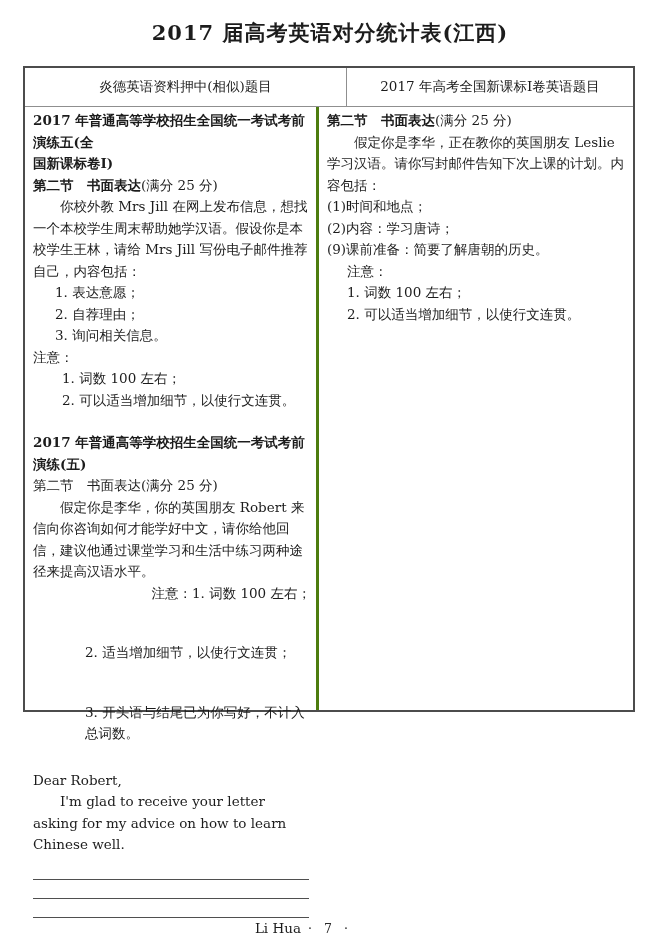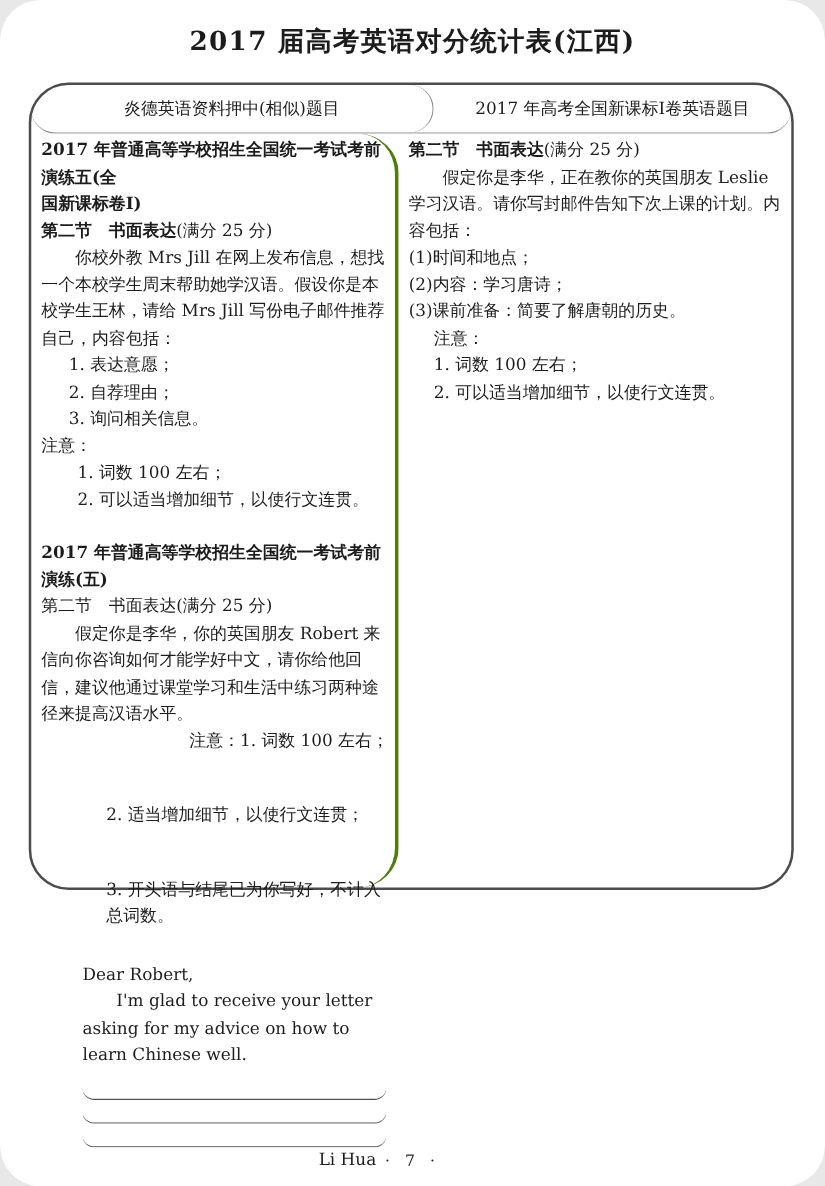--- a/index.html
+++ b/index.html
@@ -1,15 +1,15 @@
 <!DOCTYPE html>
 <html><head>
 <meta charset="utf-8">
 <style>
-  * { margin: 0; padding: 0; box-sizing: border-box; border-radius: 32px; }
+  * { margin: 0; padding: 0; box-sizing: border-box; }
   html, body { background: #e8e8e8; }
   .page {
     position: relative;
     width: 660px;
     height: 949px;
     background: #ffffff;
     font-family: "DejaVu Serif", "Liberation Serif", serif;
     color: #1c1c1c;
     overflow: hidden;
   }
@@ -58,21 +58,21 @@
   .td-right { flex: 1; }
   .bold-title { font-weight: bold; white-space: pre-line; }
   .b { font-weight: bold; }
   .sec-head .gap { display: inline-block; width: 1em; }
   .para { text-indent: 2em; }
   .item { padding-left: 22px; }
   .note-item { padding-left: 29px; }
   .block2 { margin-top: 21px; }
   .note1 { padding-left: 22px; text-align: right; }
   .note23 { padding-left: 52px; margin-top: 38px; }
-  .letter { margin-top: 25px; margin-left: 33px; }
+  .letter { margin-top: 25px; }
   .letter-body { text-indent: 2em; }
   .write-line {
     height: 19px;
     border-bottom: 1px solid #4f4f4f;
     margin-right: 2px;
   }
   .wl-first { margin-top: 5px; }
   .closing { margin-top: 3px; }
   .signature { text-align: right; padding-right: 10px; }
   .r-note { padding-left: 20px; }
@@ -132,21 +132,21 @@
           <div class="write-line"></div>
           <div class="signature">Li Hua</div>
         </div>
       </div>
 
       <div class="td td-right">
         <div class="sec-head"><span class="b">第二节</span><span class="gap"></span><span class="b">书面表达</span><span>(满分 25 分)</span></div>
         <div class="para">假定你是李华，正在教你的英国朋友 Leslie 学习汉语。请你写封邮件告知下次上课的计划。内容包括：</div>
         <div>(1)时间和地点；</div>
         <div>(2)内容：学习唐诗；</div>
-        <div>(3)课前准备：简要了解唐朝的历史。</div>
+        <div>(9)课前准备：简要了解唐朝的历史。</div>
         <div class="r-note">注意：</div>
         <div class="r-note">1. 词数 100 左右；</div>
         <div class="r-note">2. 可以适当增加细节，以使行文连贯。</div>
       </div>
 
     </div>
   </div>
 
   <div class="page-number">· 7 ·</div>
 

